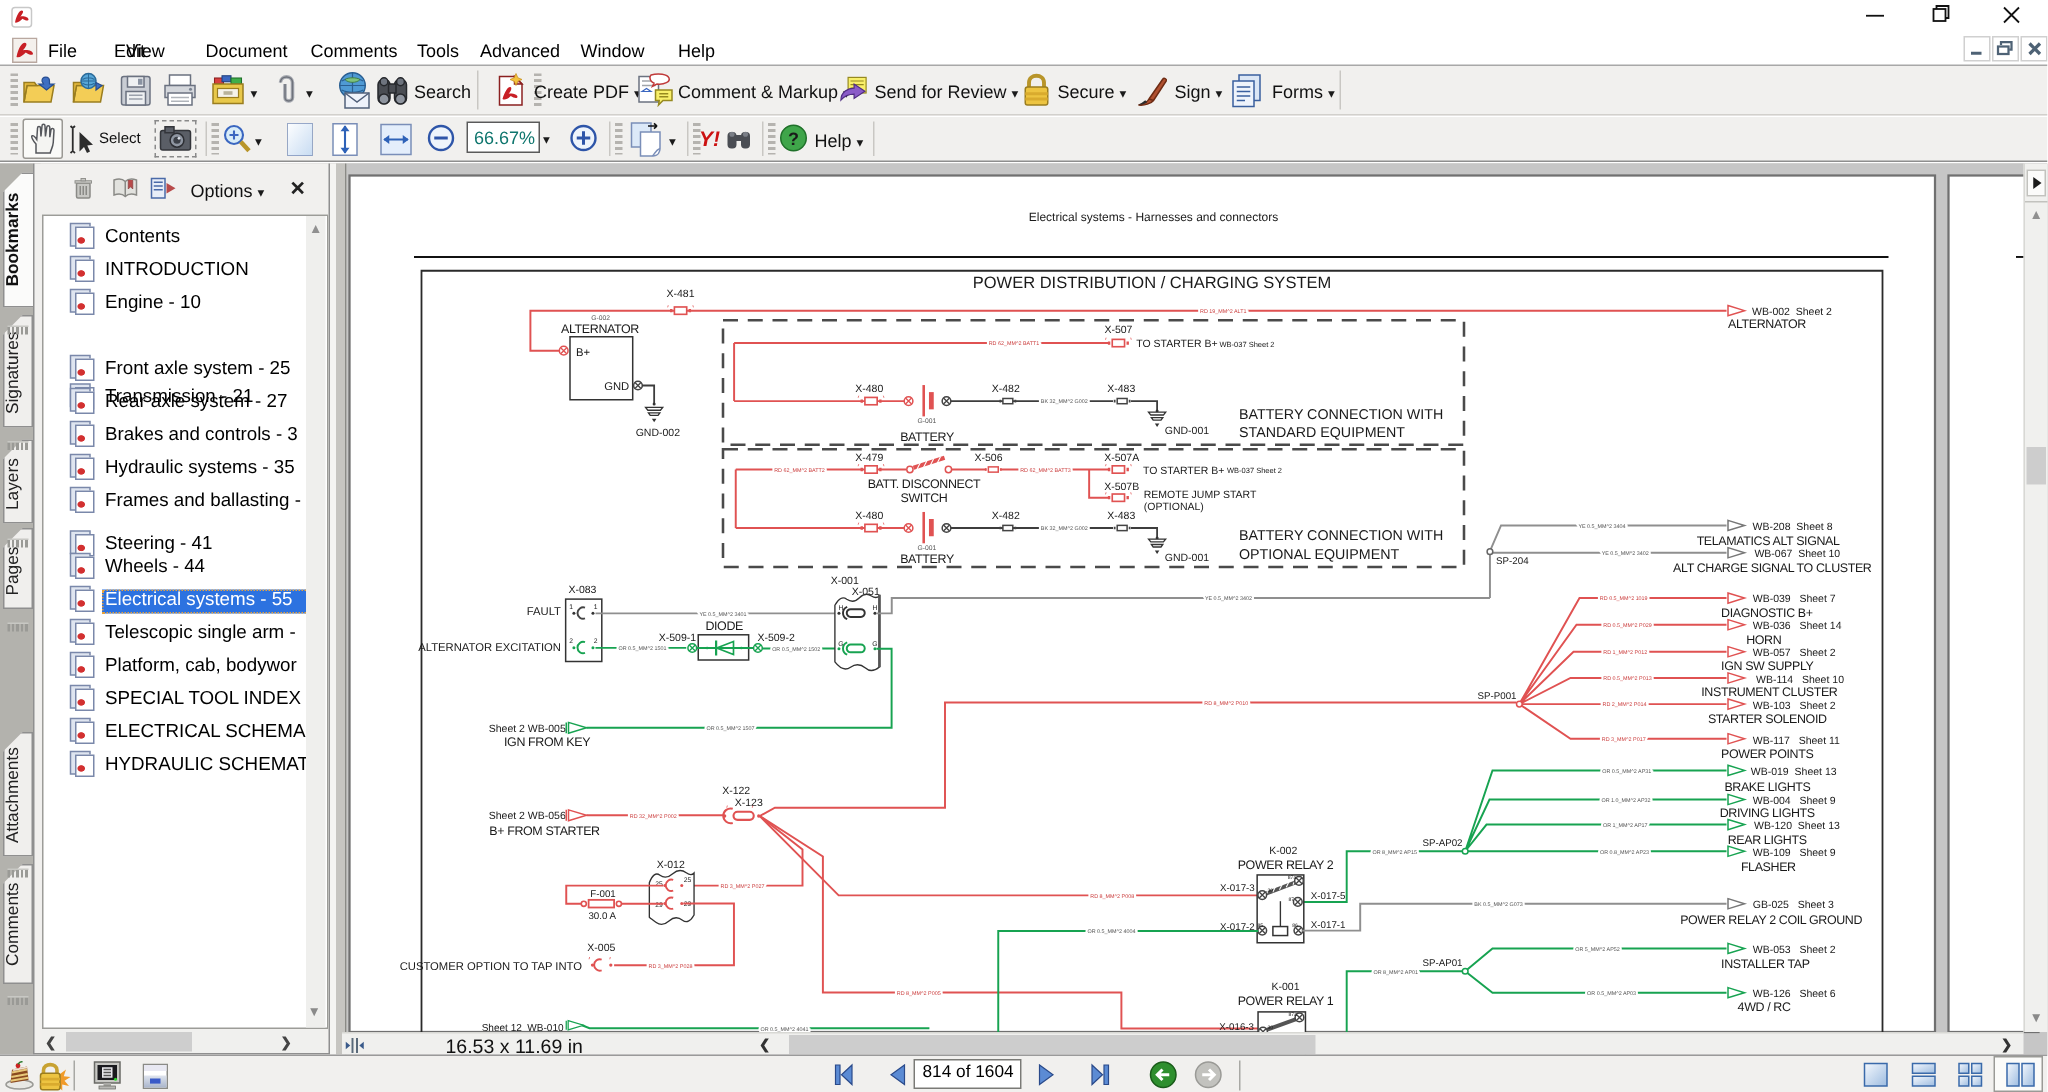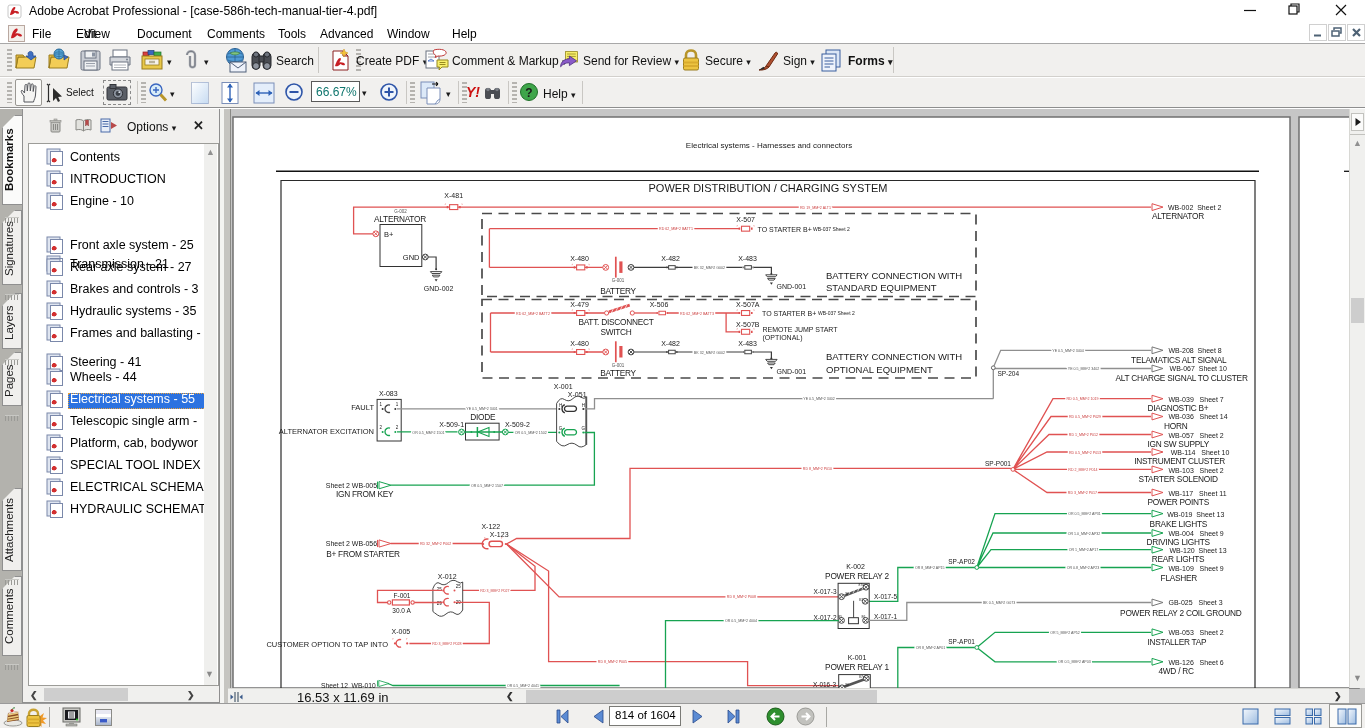--- a/index.html
+++ b/index.html
@@ -17,21 +17,20 @@
 </style>
 </head>
 <body>
 <div id="root">
 
 <div class="abs" style="left:0;top:0;width:1365px;height:23px;background:#ffffff;">
   <svg class="abs" style="left:7px;top:4px" width="15" height="15" viewBox="0 0 15 15">
     <rect x="1" y="1" width="13" height="13" rx="2" fill="#fff" stroke="#c8c8c8"></rect>
     <path d="M3 11 C4 6 6 3 7.5 3 C9 3 8.5 5 6.5 7 C9 6.5 12 7.5 12 9 C12 10 10 10 8 8.5 C6.5 10 4.5 11.5 3 11 Z" fill="#c81f25"></path>
   </svg>
-  <div class="abs" style="left:29px;top:4px;font-size:12.2px;color:#000;">Adobe Acrobat Professional - [case-586h-tech-manual-tier-4.pdf]</div>
   <svg class="abs" style="left:1240px;top:0" width="125" height="20" viewBox="0 0 125 20">
     <line x1="4" y1="10.5" x2="16" y2="10.5" stroke="#111" stroke-width="1.2"></line>
     <rect x="49" y="6" width="8" height="8" fill="none" stroke="#111" stroke-width="1.2"></rect>
     <path d="M51 6 L51 4 L59 4 L59 12 L57 12" fill="none" stroke="#111" stroke-width="1.2"></path>
     <path d="M96 5 L106 15 M106 5 L96 15" stroke="#111" stroke-width="1.2"></path>
   </svg>
 </div>
 
 <div class="abs" style="left:0;top:23px;width:1365px;height:21px;background:#ffffff;border-bottom:1px solid #a8a8a8;">
   <svg class="abs" style="left:8px;top:2px" width="17" height="17" viewBox="0 0 17 17">
@@ -178,21 +177,21 @@
   <div class="abs" style="left:783px;top:10px;font-size:12px;color:#111;">Sign <span class="dd">▾</span></div>
 
   <svg class="abs" style="left:820px;top:4px" width="24" height="25" viewBox="0 0 24 25">
     <rect x="6" y="2" width="14" height="17" fill="#dbe6f5" stroke="#3a5f9e"></rect>
     <rect x="2" y="6" width="14" height="17" fill="#eef3fb" stroke="#3a5f9e"></rect>
     <line x1="4.5" y1="10" x2="13.5" y2="10" stroke="#3a5f9e"></line>
     <line x1="4.5" y1="13" x2="13.5" y2="13" stroke="#3a5f9e"></line>
     <line x1="4.5" y1="16" x2="13.5" y2="16" stroke="#3a5f9e"></line>
     <line x1="4.5" y1="19" x2="10" y2="19" stroke="#3a5f9e"></line>
   </svg>
-  <div class="abs" style="left:848px;top:10px;font-size:12px;color:#111;font-weight:bold;">Forms <span class="dd">▾</span></div>
+  <div class="abs" style="left:848px;top:10px;font-size:12px;color:#111;">Forms <span class="dd">▾</span></div>
   <div class="tbsep" style="left:893px;"></div>
 </div>
 
 <div class="abs" id="tb2" style="left:0;top:78px;width:1365px;height:30px;background:#f1f0ee;border-bottom:1px solid #8e8e8e;">
   <div class="grip" style="left:7px;top:4px;height:21px;"></div>
 
   <div class="abs" style="left:15px;top:1px;width:27px;height:27px;background:#fafaf8;border:1px solid #9a9893;border-radius:2px;"></div>
   <svg class="abs" style="left:18px;top:3px" width="22" height="23" viewBox="0 0 22 23">
     <path d="M6 21 L6 15 C4 13 2.5 10 3.5 9.5 C4.5 9 5.5 10.5 6.5 12 L7 4.5 C7 3 9 3 9 4.5 L9.3 10 L10 3 C10 1.5 12 1.5 12 3 L12.3 10 L13.2 3.8 C13.4 2.3 15.2 2.5 15.2 4 L15.2 10.5 L16 5.5 C16.3 4.2 18 4.4 18 5.8 L17.5 14 C17.3 17 16 18.5 15.5 21 Z" fill="#f4f4f2" stroke="#55575c" stroke-width="1"></path>
   </svg>

